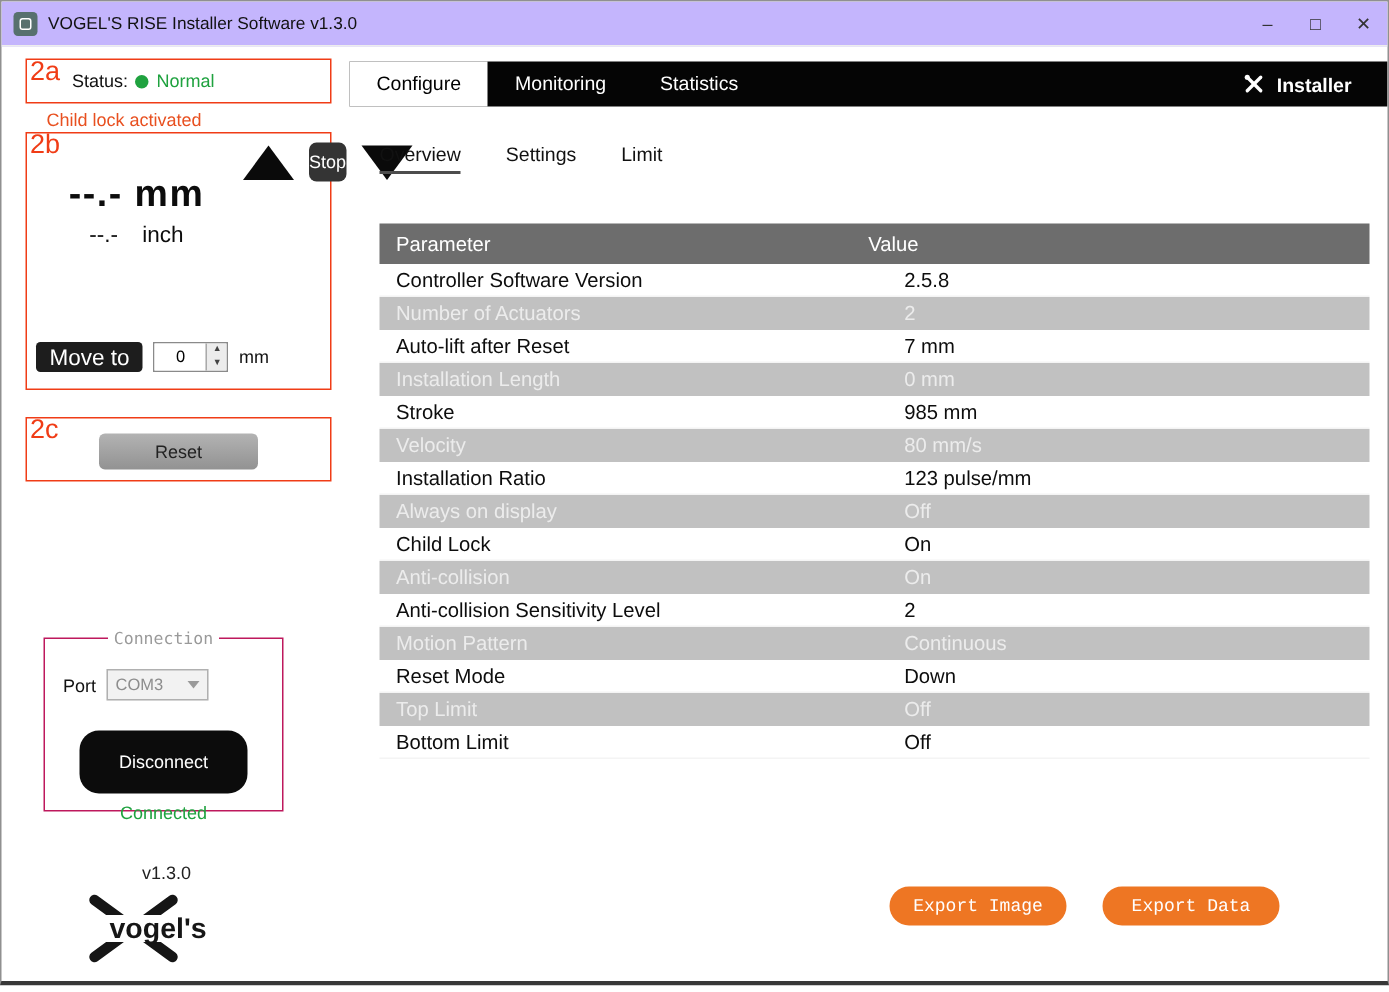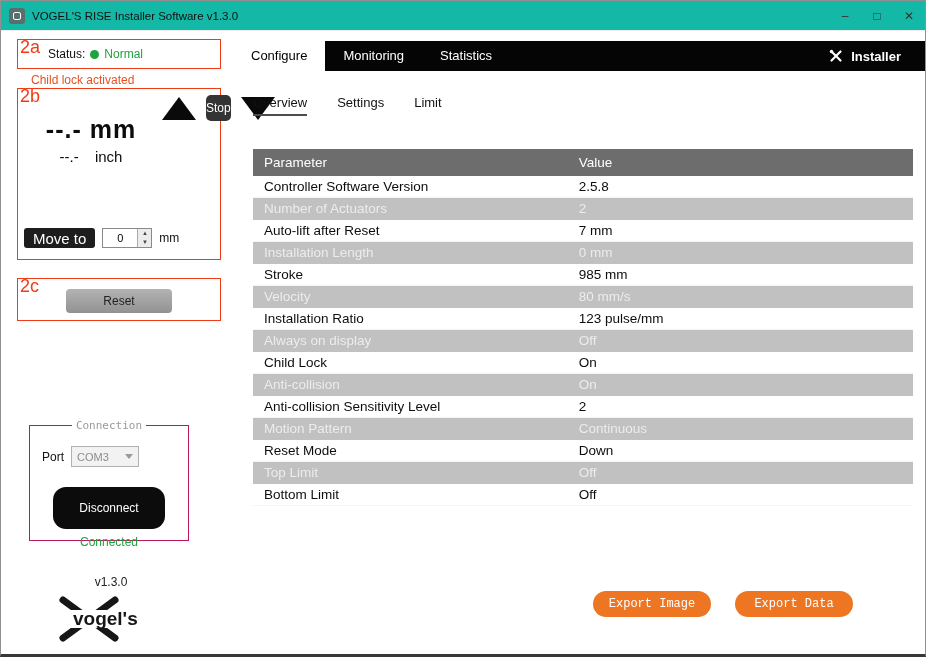--- a/index.html
+++ b/index.html
@@ -3,21 +3,21 @@
 <meta charset="utf-8">
 <style>
   * { box-sizing: border-box; margin: 0; padding: 0; }
   html,body { background:#fff; font-family:"Liberation Sans",sans-serif; }
   .window{
     position:relative; width:926px; height:657px; margin:0 auto;
     border:1px solid #909090; border-bottom:3px solid #383838; background:#fff;
     overflow:hidden;
   }
   
-  .titlebar{ height:30px; display:flex; align-items:center; padding:0 0 0 8px; border-bottom:1px solid #ededed; background:#14b8a6; }
+  .titlebar{ height:30px; display:flex; align-items:center; padding:0 0 0 8px; border-bottom:1px solid #ededed; background:#c4b5fd; }
   .app-icon{ width:16px; height:16px; border-radius:3px; background:#57706e; display:inline-block; position:relative; }
   .app-icon::after{ content:""; position:absolute; left:4px; top:4px; right:4px; bottom:4px; border:1.5px solid #fff; border-radius:2px; }
   .win-title{ margin-left:7px; font-size:11.5px; color:#111; }
   .win-controls{ margin-left:auto; display:flex; height:30px; }
   .win-btn{ width:32px; text-align:center; line-height:30px; font-size:12px; color:#333; cursor:default; }
   
   .body{ position:relative; height:calc(100% - 31px); }
   aside{ position:absolute; left:0; top:0; width:232px; height:100%; }
   main{ position:absolute; left:232px; top:0; right:0; bottom:0; }
   
@@ -68,21 +68,21 @@
   .nav-tab.active{ background:#fff; color:#000; }
   .installer{ margin-left:auto; display:flex; align-items:center; gap:7px; padding-right:24px; color:#fff; font-weight:bold; font-size:13px; }
   .subtabs{ position:absolute; top:64px; left:20px; display:flex; gap:30px; font-size:13px; color:#111; }
   .subtab{ padding-bottom:4px; cursor:pointer; }
   .subtab.active{ border-bottom:2px solid #4d4d4d; }
   
   .table{ position:absolute; top:118px; left:20px; width:660px; }
   .thead{ display:flex; background:var(--table-header); color:#fff; height:27px; line-height:27px; font-size:13.5px; }
   .cell.param{ width:48%; padding-left:11px; }
   .cell.val{ flex:1; padding-left:9px; }
-  .trow{ display:flex; height:22px; line-height:22px; font-size:13.5px; background:#fff; color:#0d0d0d; border-bottom:1px solid #f4f4f4; }
+  .trow{ display:flex; height:22px; line-height:22px; font-size:13.5px; background:#fff; color:#0d0d0d; border-bottom:1px solid #f4f4f4;gap:24px; }
   .trow.disabled{ background:var(--row-gray); color:#ececec; border-bottom:none; }
   
   .actions{ position:absolute; top:560px; right:72px; display:flex; gap:24px; }
   .export-btn{ width:118px; height:26px; border:none; border-radius:13px; background:var(--accent); color:#fff; font-size:12px; cursor:pointer; font-family:Liberation Mono, monospace; }
 </style>
 </head>
 <body>
 
 <div class="window">
 

